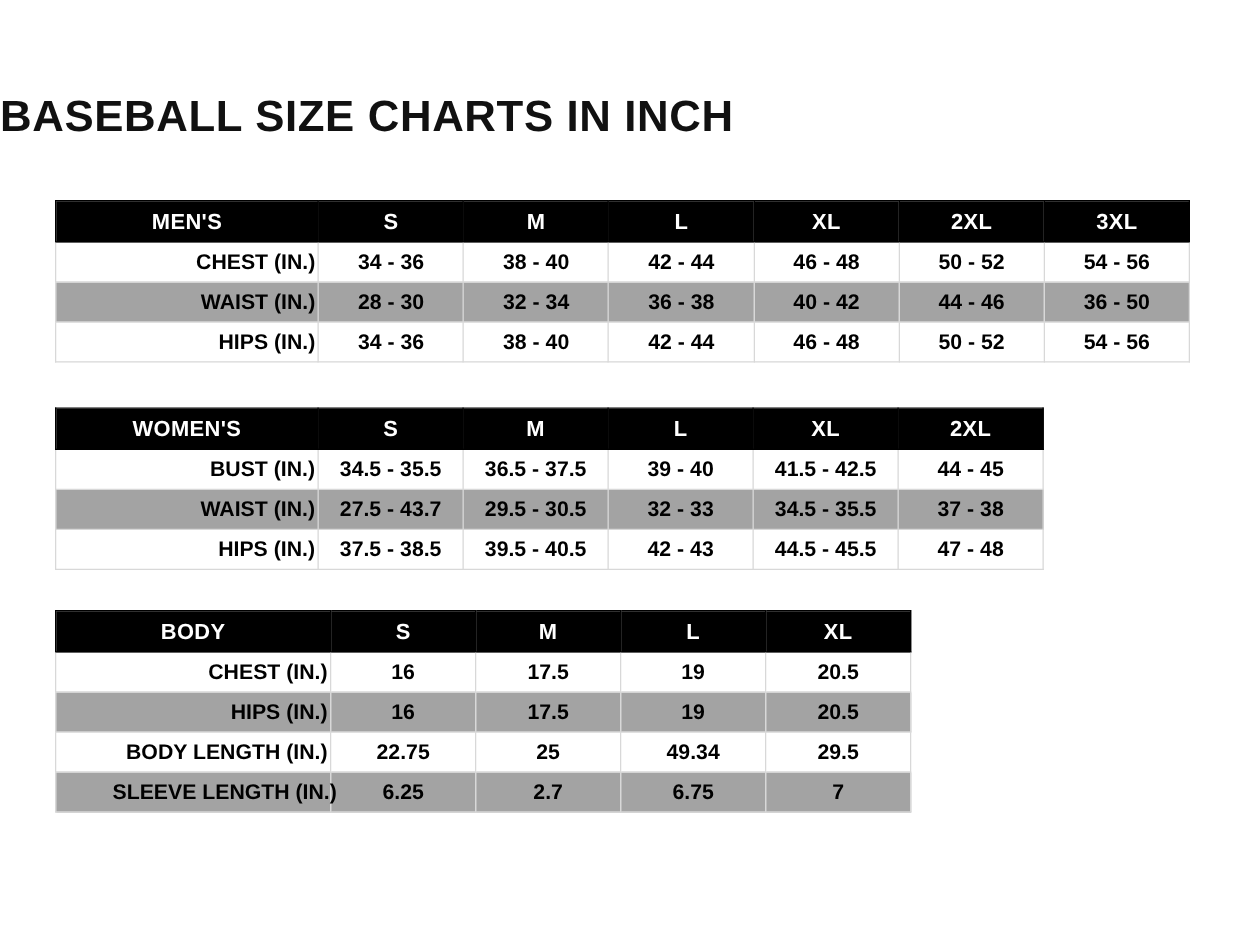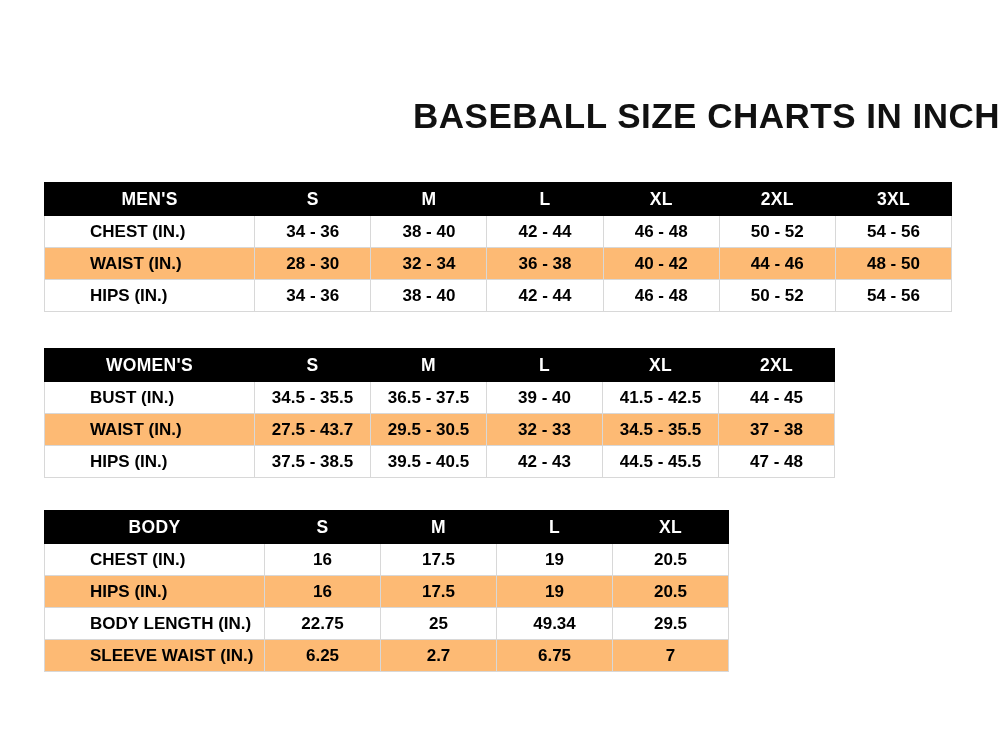--- a/index.html
+++ b/index.html
@@ -16,26 +16,26 @@
     overflow: hidden;
   }
   .page {
     width: 1000px;
     height: 752px;
     box-sizing: border-box;
     padding: 0;
     position: relative;
   }
   .title {
-    text-align: right;
+    text-align: left;
     font-size: 35px;
     font-weight: bold;
     letter-spacing: 0.5px;
     margin: 0;
-    padding-top: 96px;
+    padding-top: 74px;
     color: #111111;
   }
   .tables {
     padding: 0 0 0 0;
     margin-top: 46px;
   }
   table {
     border-collapse: collapse;
     table-layout: fixed;
     margin: 0 0 0 44px;
@@ -56,24 +56,24 @@
   }
   thead th {
     background: #000000;
     color: #ffffff;
     border: 1px solid #000000;
     font-size: 17.5px;
     letter-spacing: 0.3px;
     height: 32px;
   }
   tbody tr.alt td {
-    background: #fdba74;
+    background: #a3a3a3;
   }
   .rowlabel {
-    text-align: left;
+    text-align: right;
     padding-left: 45px;
   }
   
   table.mens col.c0 { width: 210px; }
   table.mens col.cx { width: 116px; }
 
   table.womens col.c0 { width: 210px; }
   table.womens col.cx { width: 116px; }
 
   table.youth col.c0 { width: 220px; }
@@ -119,21 +119,21 @@
           <td>50 - 52</td>
           <td>54 - 56</td>
         </tr>
         <tr class="alt">
           <td class="rowlabel">WAIST (IN.)</td>
           <td>28 - 30</td>
           <td>32 - 34</td>
           <td>36 - 38</td>
           <td>40 - 42</td>
           <td>44 - 46</td>
-          <td>48 - 50</td>
+          <td>36 - 50</td>
         </tr>
         <tr>
           <td class="rowlabel">HIPS (IN.)</td>
           <td>34 - 36</td>
           <td>38 - 40</td>
           <td>42 - 44</td>
           <td>46 - 48</td>
           <td>50 - 52</td>
           <td>54 - 56</td>
         </tr>
@@ -220,21 +220,21 @@
           <td>20.5</td>
         </tr>
         <tr>
           <td class="rowlabel">BODY LENGTH (IN.)</td>
           <td>22.75</td>
           <td>25</td>
           <td>49.34</td>
           <td>29.5</td>
         </tr>
         <tr class="alt">
-          <td class="rowlabel">SLEEVE WAIST (IN.)</td>
+          <td class="rowlabel">SLEEVE LENGTH (IN.)</td>
           <td>6.25</td>
           <td>2.7</td>
           <td>6.75</td>
           <td>7</td>
         </tr>
       </tbody>
     </table>
 
   </div>
 </div>

